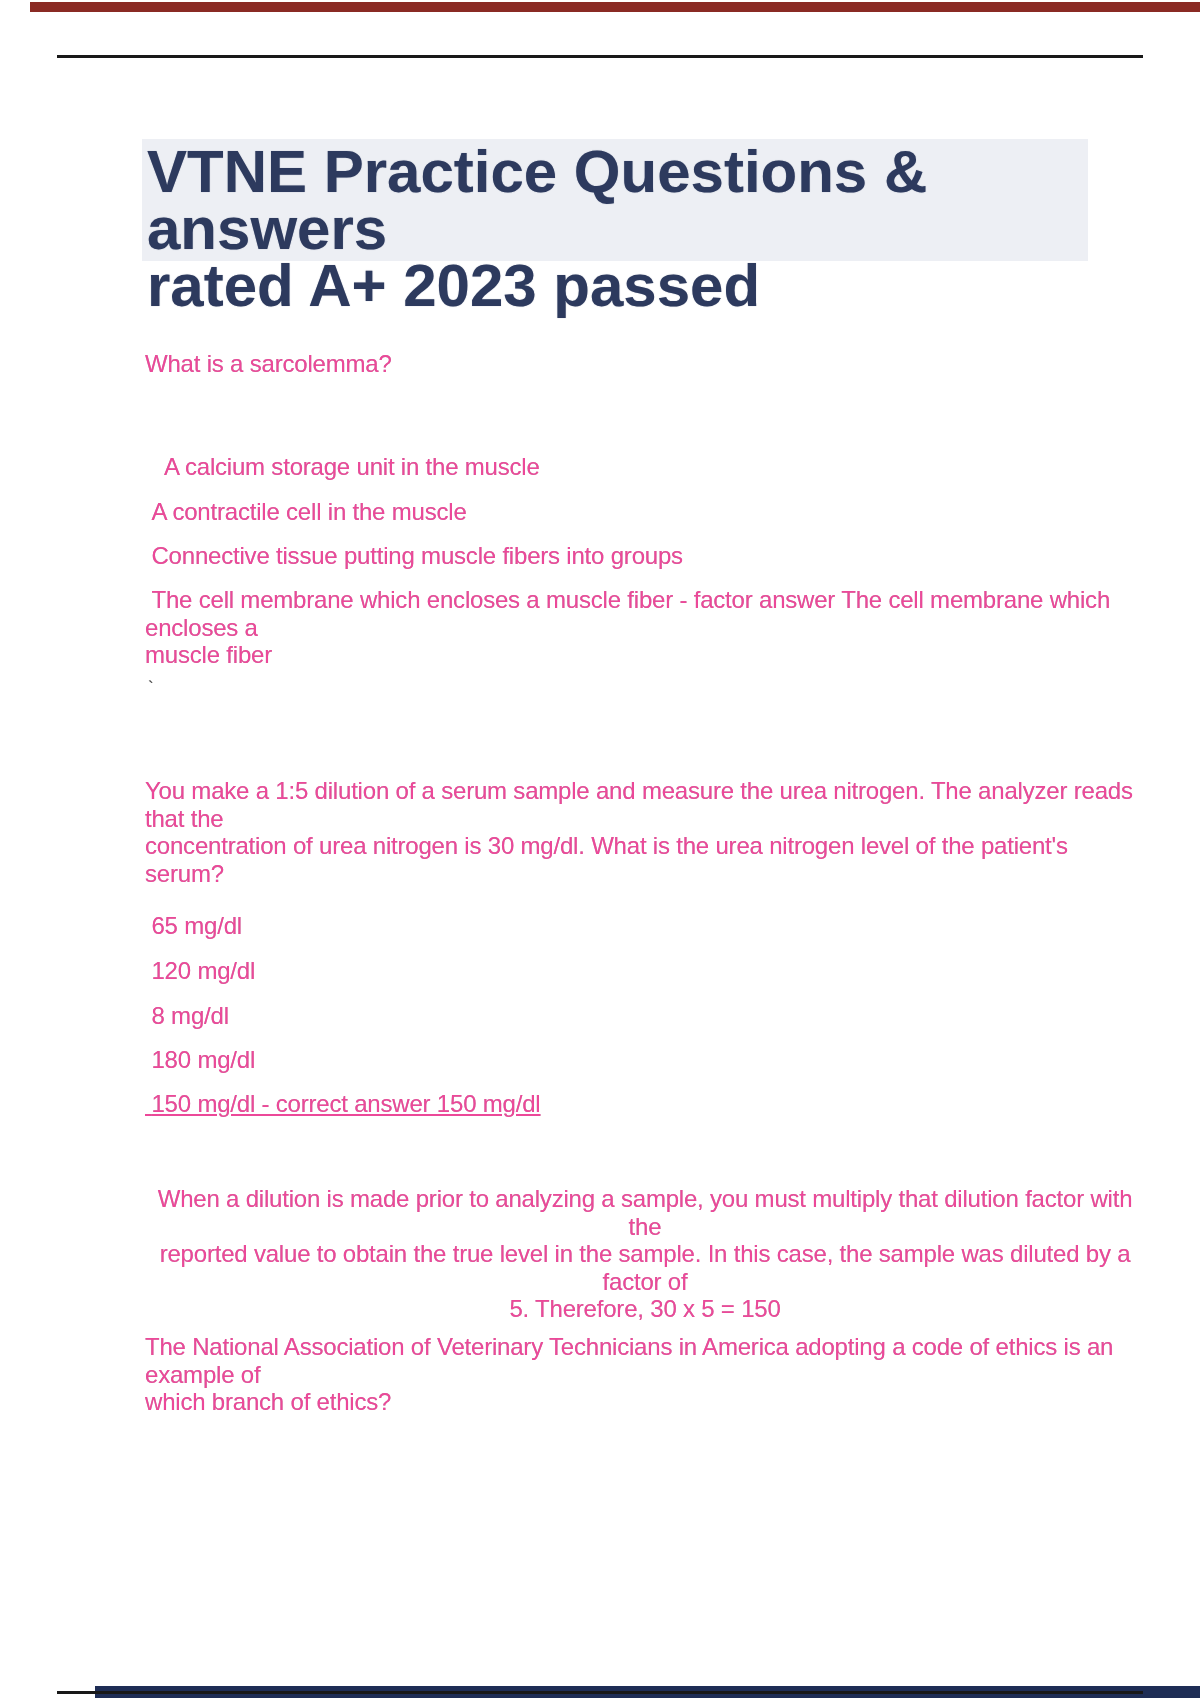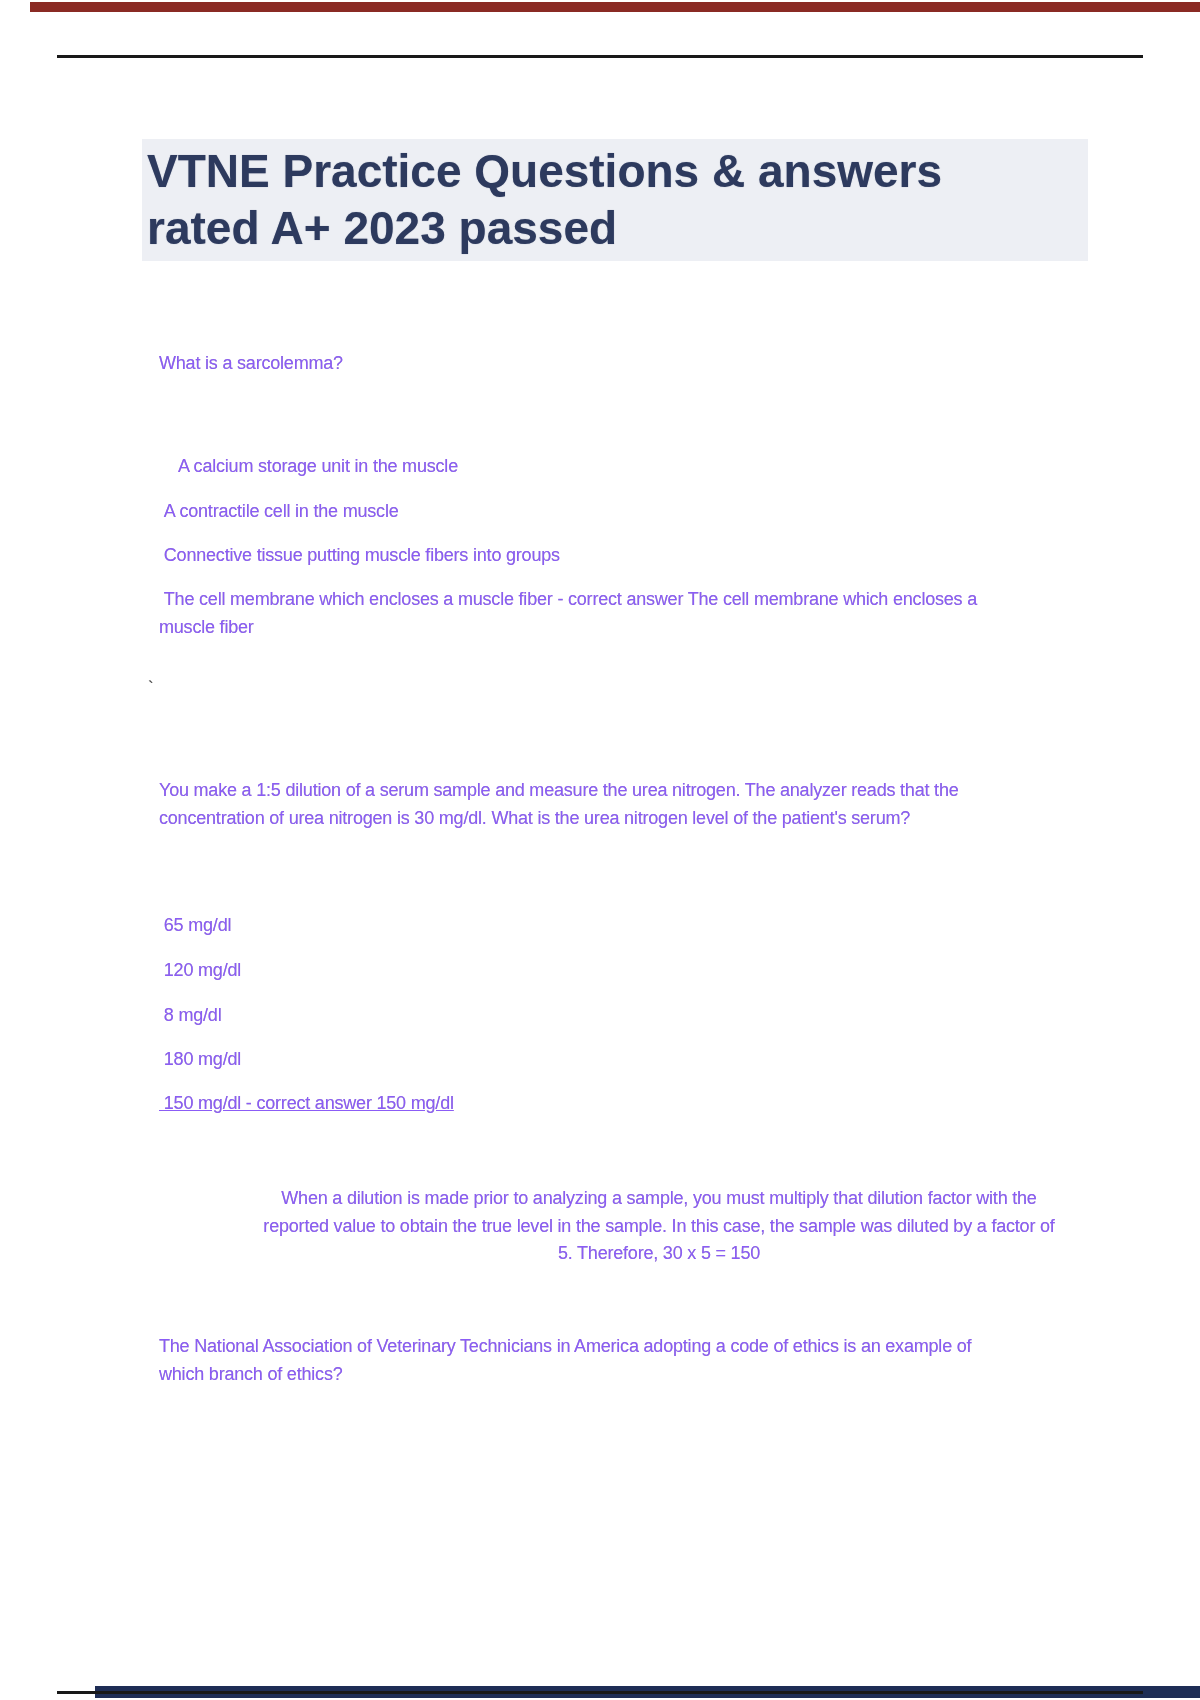--- a/index.html
+++ b/index.html
@@ -20,33 +20,33 @@
   .rule { height: 3px; left: 57px; width: 1086px; }
   #rule-top    { top: 55px; }
   #rule-bottom { top: 1691px; z-index: 2; }
 
   
   #title-highlight {
     left: 142px; top: 139px; width: 946px; height: 122px;
   }
   #page-title {
     left: 147px; top: 143px; width: 940px;
-    font-size: 46px; font-weight: bold;
+    font-size: 60px; font-weight: bold;
     line-height: 57px;
     letter-spacing: 0px;
     white-space: pre-wrap;
     text-shadow: 0 0 1px rgba(45,58,94,0.45);
   }
 
   
   .body-text {
-    left: 159px;
-    font-size: 18px;
+    left: 145px;
+    font-size: 24px;
     line-height: 27.5px;
-    color: #8b5cf6;
+    color: #ec4899;
     letter-spacing: -0.2px;
     white-space: pre-wrap;
     width: 1000px;
     text-shadow: 0 0 0.6px rgba(0,0,0,0.30);
   }
   #q1            { top: 350px; }
   #q1-option-1   { top: 453px; margin-left: 19px; }
   #q1-option-2   { top: 498px; }
   #q1-option-3   { top: 542px; }
   #q1-option-4   { top: 586px; }
@@ -67,21 +67,21 @@
 <div id="rule-top" class="abs rule" style="background: rgb(24, 24, 24);"></div>
 
 <div id="title-highlight" class="abs" style="background: rgb(237, 239, 244);"></div>
 <h1 id="page-title" class="abs" style="margin: 0px; color: rgb(45, 58, 94);">VTNE Practice Questions &amp; answers
 rated A+ 2023 passed</h1>
 
 <div id="q1" class="abs body-text">What is a sarcolemma?</div>
 <div id="q1-option-1" class="abs body-text">A calcium storage unit in the muscle</div>
 <div id="q1-option-2" class="abs body-text"> A contractile cell in the muscle</div>
 <div id="q1-option-3" class="abs body-text"> Connective tissue putting muscle fibers into groups</div>
-<div id="q1-option-4" class="abs body-text"> The cell membrane which encloses a muscle fiber - correct answer The cell membrane which encloses a
+<div id="q1-option-4" class="abs body-text"> The cell membrane which encloses a muscle fiber - factor answer The cell membrane which encloses a
 muscle fiber</div>
 
 <div id="stray-mark" class="abs body-text">`</div>
 
 <div id="q2" class="abs body-text">You make a 1:5 dilution of a serum sample and measure the urea nitrogen. The analyzer reads that the
 concentration of urea nitrogen is 30 mg/dl. What is the urea nitrogen level of the patient's serum?</div>
 <div id="q2-option-1" class="abs body-text"> 65 mg/dl</div>
 <div id="q2-option-2" class="abs body-text"> 120 mg/dl</div>
 <div id="q2-option-3" class="abs body-text"> 8 mg/dl</div>
 <div id="q2-option-4" class="abs body-text"> 180 mg/dl</div>

